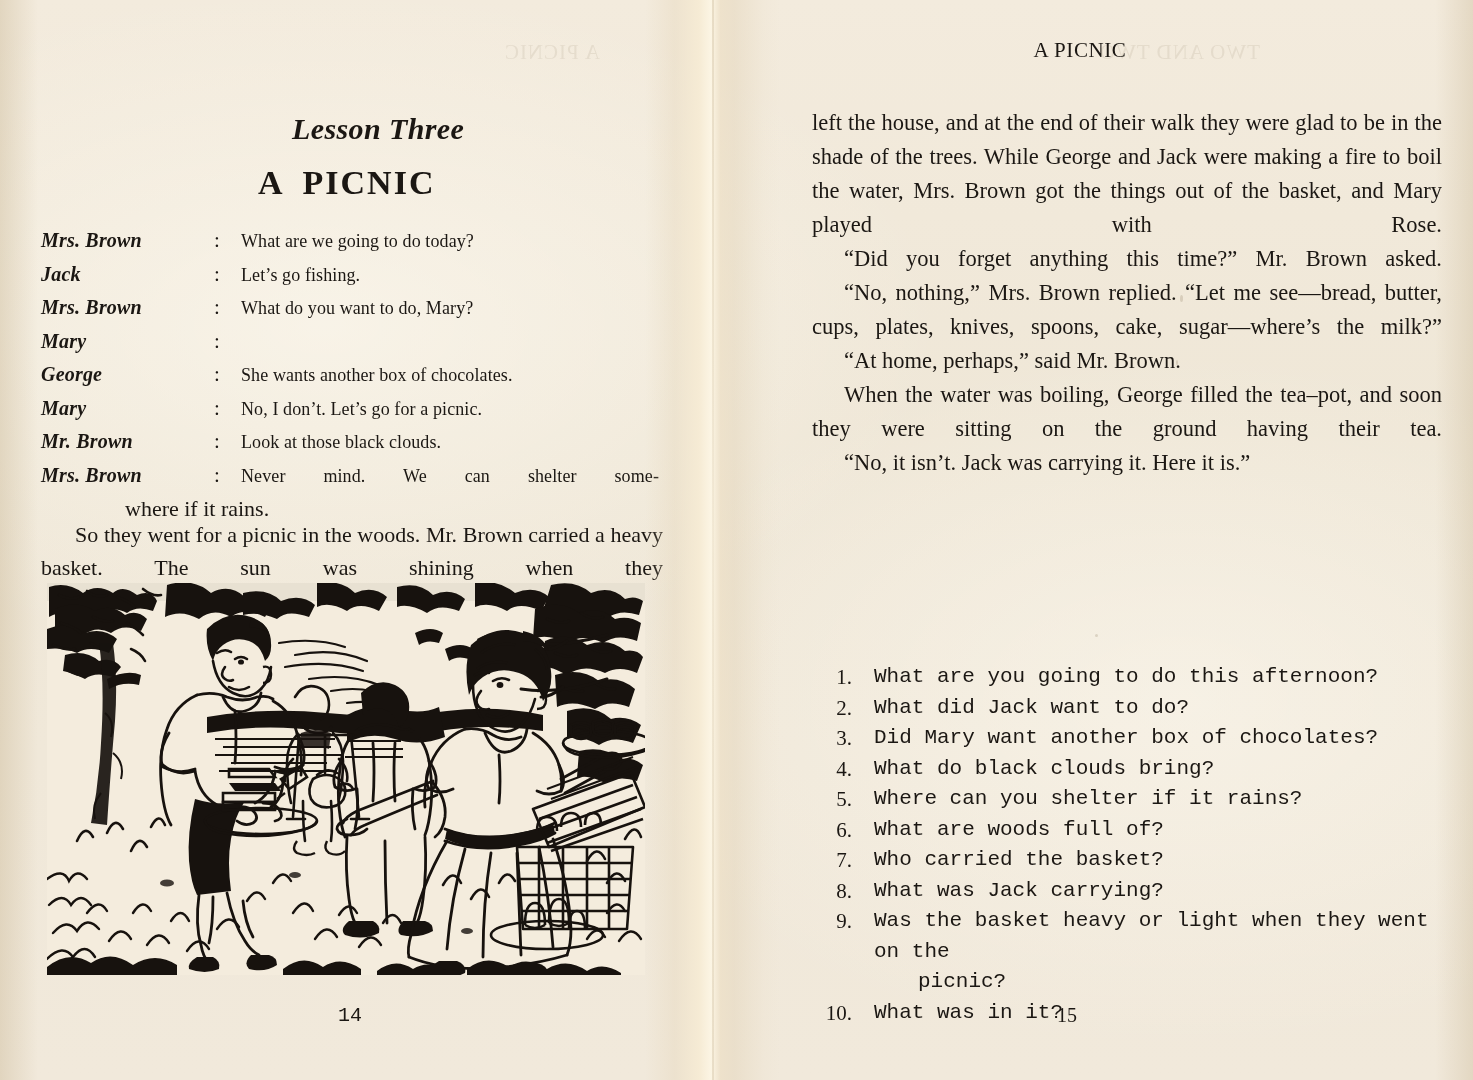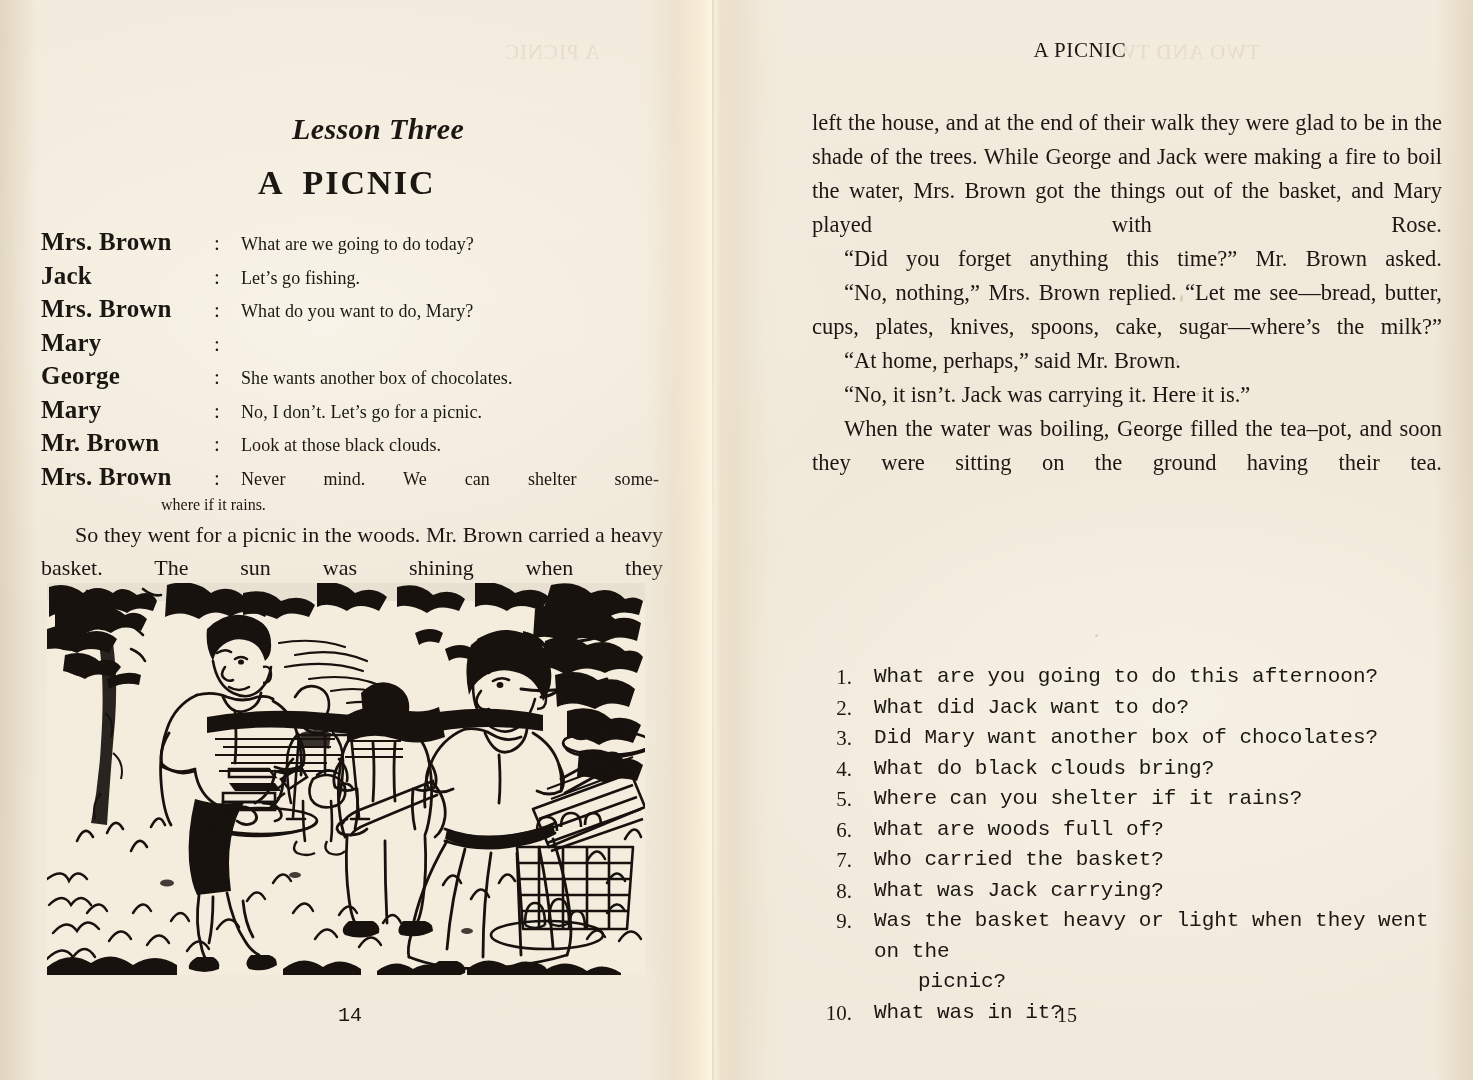--- a/index.html
+++ b/index.html
@@ -97,43 +97,44 @@
     width: 620px;
   }
   .d-row {
     display: flex;
     align-items: baseline;
     height: 33.5px;
   }
   .d-speaker {
     width: 173px;
     flex: 0 0 173px;
-    font-size: 25px;
+    font-style: italic;
+    font-size: 20px;
     font-weight: 600;
     letter-spacing: 0.2px;
   }
   .d-colon {
     width: 27px;
     flex: 0 0 27px;
     font-size: 21px;
   }
   .d-line {
     font-size: 18px;
     letter-spacing: 0.1px;
     white-space: nowrap;
   }
   .d-line.spread {
     width: 418px;
     white-space: normal;
     text-align: justify;
     text-align-last: justify;
   }
   .d-cont {
-    margin-left: 120px;
-    font-size: 16px;
+    margin-left: 84px;
+    font-size: 22px;
     height: 33.5px;
   }
 
   .para-left {
     position: absolute;
     left: 41px;
     top: 518px;
     width: 622px;
     font-size: 22px;
     line-height: 33px;
@@ -692,22 +693,22 @@
     <div class="ghost" style="left:100px; top:40px; width:420px;">TWO AND TWO</div>
   </div>
 
   <div class="running-head">A PICNIC</div>
 
   <div class="rp-body">
     <p class="rp-para">left the house, and at the end of their walk they were glad to be in the shade of the trees. While George and Jack were making a fire to boil the water, Mrs. Brown got the things out of the basket, and Mary played with Rose.</p>
     <p class="rp-para indent">“Did you forget anything this time?” Mr. Brown asked.</p>
     <p class="rp-para indent">“No, nothing,” Mrs. Brown replied. “Let me see—bread, butter, cups, plates, knives, spoons, cake, sugar—where’s the milk?”</p>
     <p class="rp-para indent no-stretch">“At home, perhaps,” said Mr. Brown.</p>
+    <p class="rp-para indent">When the water was boiling, George filled the tea–pot, and soon they were sitting on the ground having their tea.</p>
     <p class="rp-para indent no-stretch">“No, it isn’t. Jack was carrying it. Here it is.”</p>
-    <p class="rp-para indent">When the water was boiling, George filled the tea–pot, and soon they were sitting on the ground having their tea.</p>
   </div>
 
   <div class="q-list">
     <div class="q-row">
       <span class="q-num">1.</span>
       <span class="q-text">What are you going to do this afternoon?</span>
     </div>
     <div class="q-row">
       <span class="q-num">2.</span>
       <span class="q-text">What did Jack want to do?</span>

